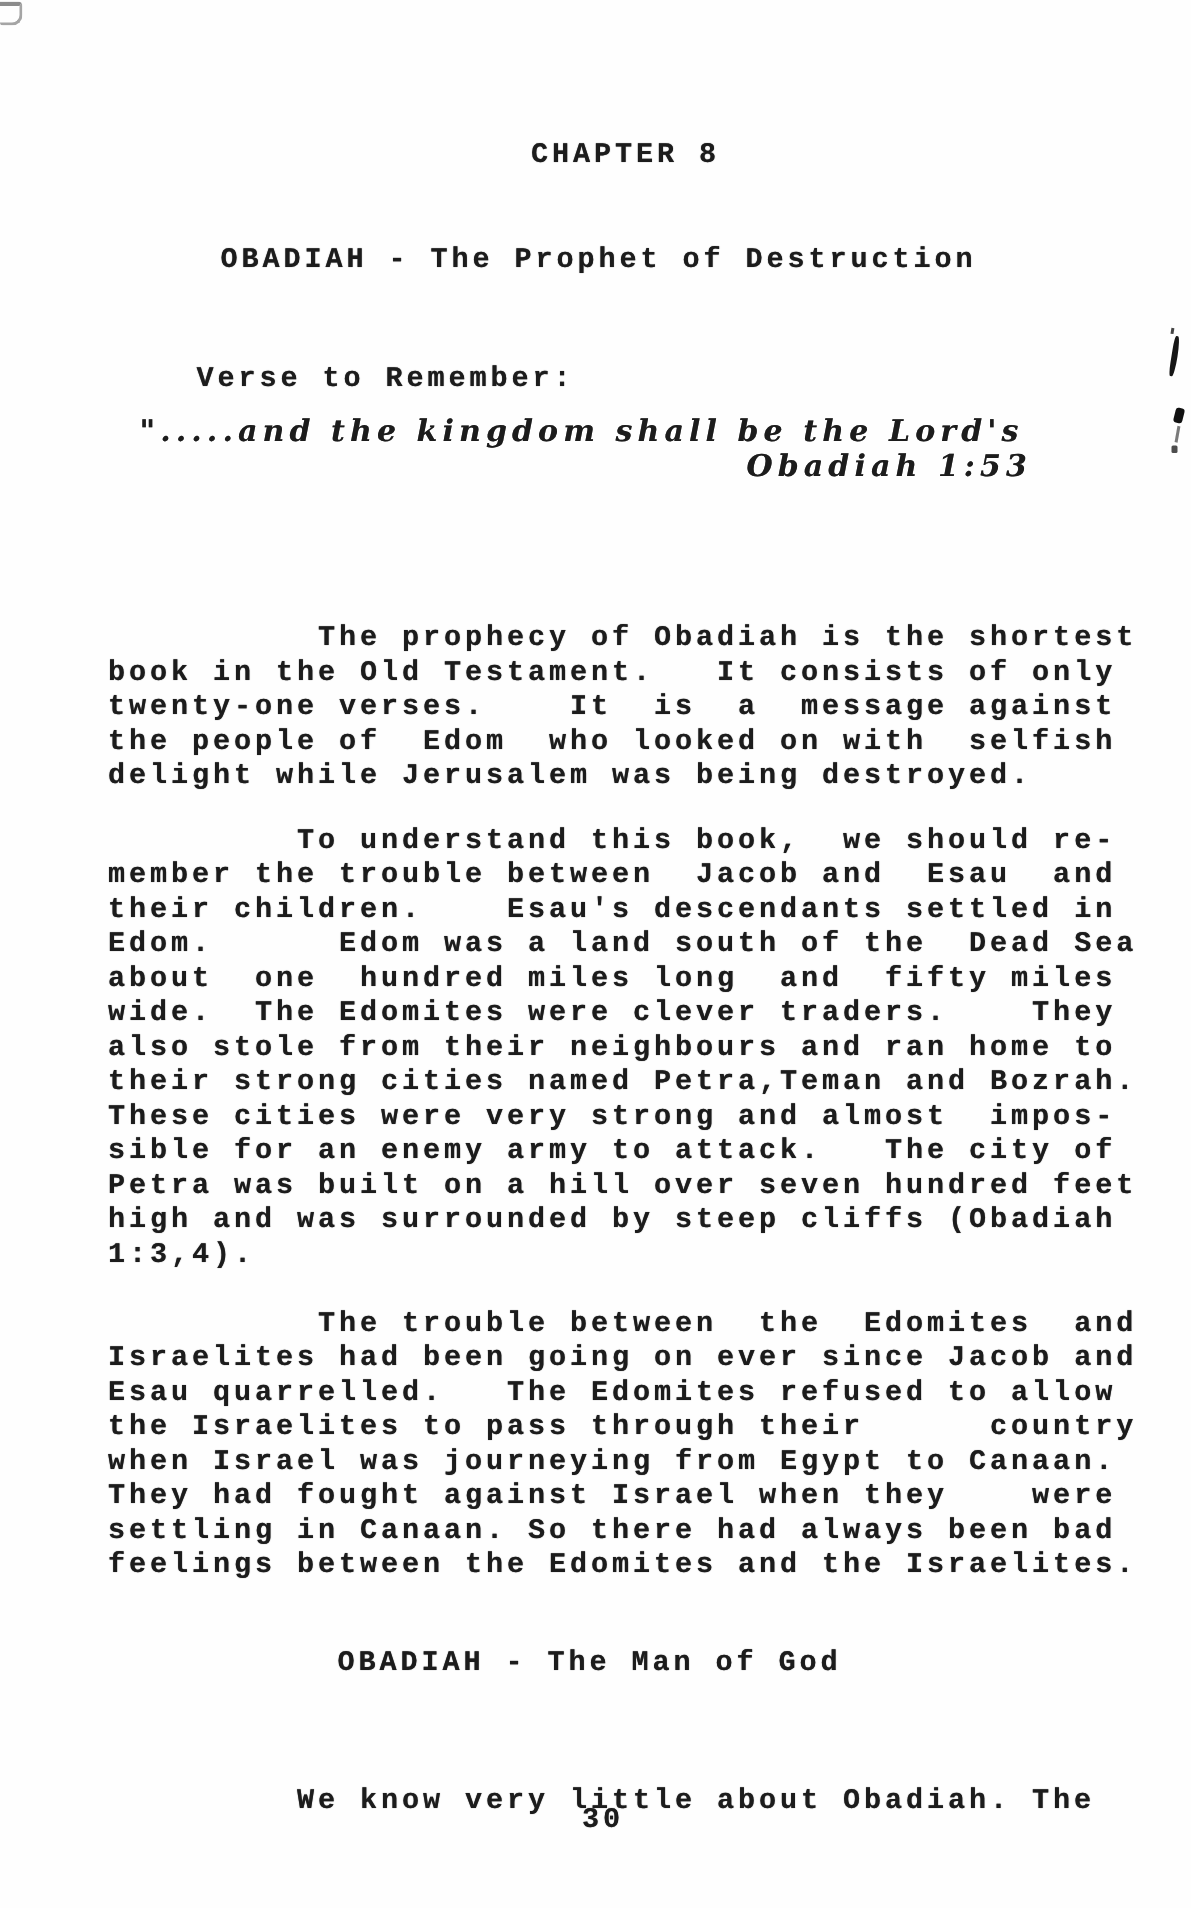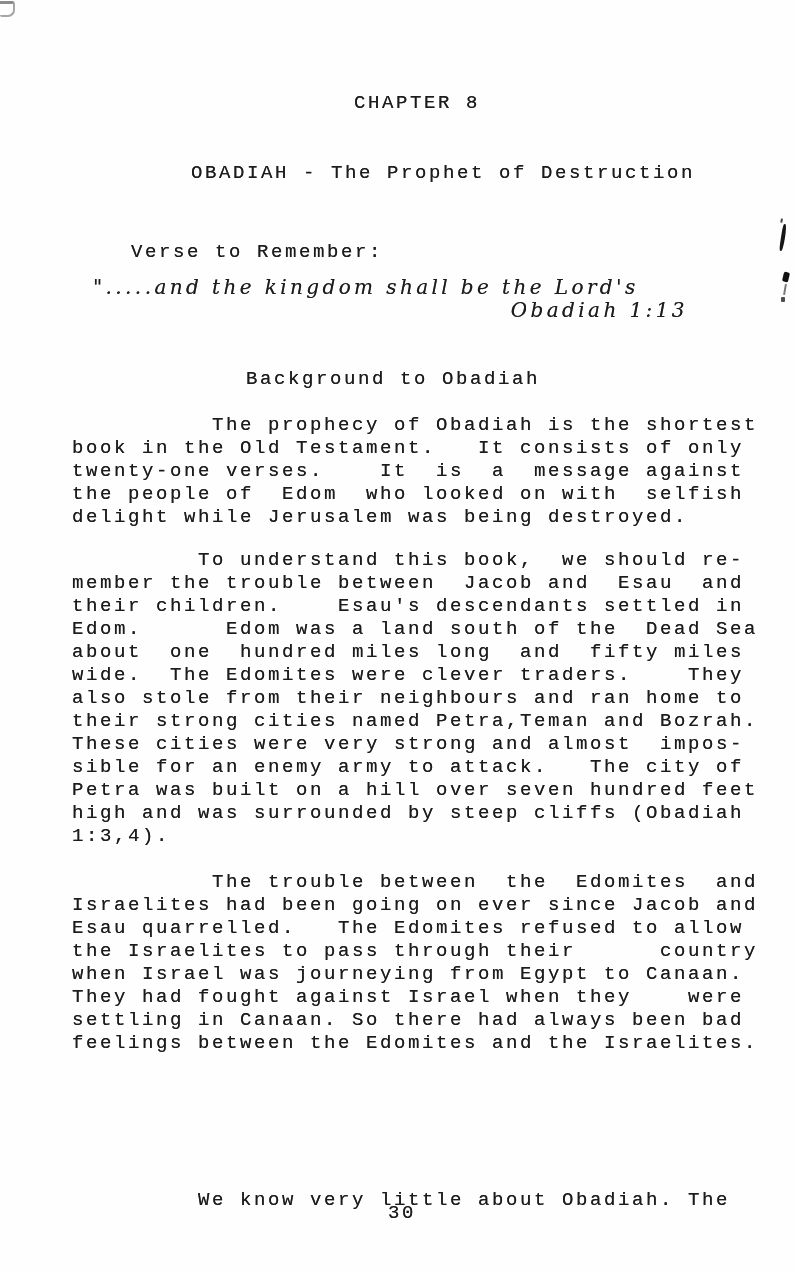--- a/index.html
+++ b/index.html
@@ -13,20 +13,21 @@
     font-family: "Liberation Mono", "DejaVu Sans Mono", monospace;
     color: #1c1c1c;
   }
   .txt {
     position: absolute;
     font-size: 19px;
     line-height: 23px;
     letter-spacing: 2.6px;
     white-space: pre;
     text-shadow: 0 0 0.6px rgba(10,10,10,0.75);
+    font-weight: bold;
   }
   .para .line {
     height: 23px;
     white-space: pre;
   }
   .script {
     font-family: "DejaVu Serif", serif;
     font-style: italic;
     font-size: 20px;
     letter-spacing: 3.4px;
@@ -71,33 +72,33 @@
 <div class="page">
 
   <div class="artifact a-corner"></div>
   <div class="artifact a-slash"></div>
   <div class="artifact a-excl-top"></div>
   <div class="artifact a-excl-mid"></div>
   <div class="artifact a-excl-dot"></div>
 
   <div class="txt" style="left:354px; top:92px;">CHAPTER 8</div>
 
-  <div class="txt" style="left:147px; top:162px;margin-left:44px;">OBADIAH - The Prophet of Destruction</div>
+  <div class="txt" style="left:147px; top:162px;">OBADIAH - The Prophet of Destruction</div>
 
   <div class="txt" style="left:131px; top:227px;margin-top:14px;">Verse to Remember:</div>
 
   <div class="txt script" style="left:93px; top:276px;">".....and the kingdom shall be the Lord's</div>
-  <div class="txt script" style="right:106px; top:299px;">Obadiah 1:13</div>
+  <div class="txt script" style="right:106px; top:299px;">Obadiah 1:53</div>
 
-  <div class="txt" style="left:246px; top:368px;">Background to Obadiah</div>
 
   <div class="txt para" style="left:72px; top:414px;"><div class="line">          The prophecy of Obadiah is the shortest</div><div class="line">book in the Old Testament.   It consists of only</div><div class="line">twenty-one verses.    It  is  a  message against</div><div class="line">the people of  Edom  who looked on with  selfish</div><div class="line">delight while Jerusalem was being destroyed.</div></div>
 
   <div class="txt para" style="left:72px; top:549px;"><div class="line">         To understand this book,  we should re-</div><div class="line">member the trouble between  Jacob and  Esau  and</div><div class="line">their children.    Esau's descendants settled in</div><div class="line">Edom.      Edom was a land south of the  Dead Sea</div><div class="line">about  one  hundred miles long  and  fifty miles</div><div class="line">wide.  The Edomites were clever traders.    They</div><div class="line">also stole from their neighbours and ran home to</div><div class="line">their strong cities named Petra,Teman and Bozrah.</div><div class="line">These cities were very strong and almost  impos-</div><div class="line">sible for an enemy army to attack.   The city of</div><div class="line">Petra was built on a hill over seven hundred feet</div><div class="line">high and was surrounded by steep cliffs (Obadiah</div><div class="line">1:3,4).</div></div>
 
   <div class="txt para" style="left:72px; top:871px;"><div class="line">          The trouble between  the  Edomites  and</div><div class="line">Israelites had been going on ever since Jacob and</div><div class="line">Esau quarrelled.   The Edomites refused to allow</div><div class="line">the Israelites to pass through their      country</div><div class="line">when Israel was journeying from Egypt to Canaan.</div><div class="line">They had fought against Israel when they    were</div><div class="line">settling in Canaan. So there had always been bad</div><div class="line">feelings between the Edomites and the Israelites.</div></div>
 
+  <div class="txt" style="left:225px; top:1097px;">OBADIAH - The Man of God</div>
 
   <div class="txt" style="left:198px; top:1141px;margin-top:48px;">We know very little about Obadiah. The</div>
 
   <div class="txt" style="left:388px; top:1202px;text-align:center;">30</div>
 
 </div>
 
 </body></html>

